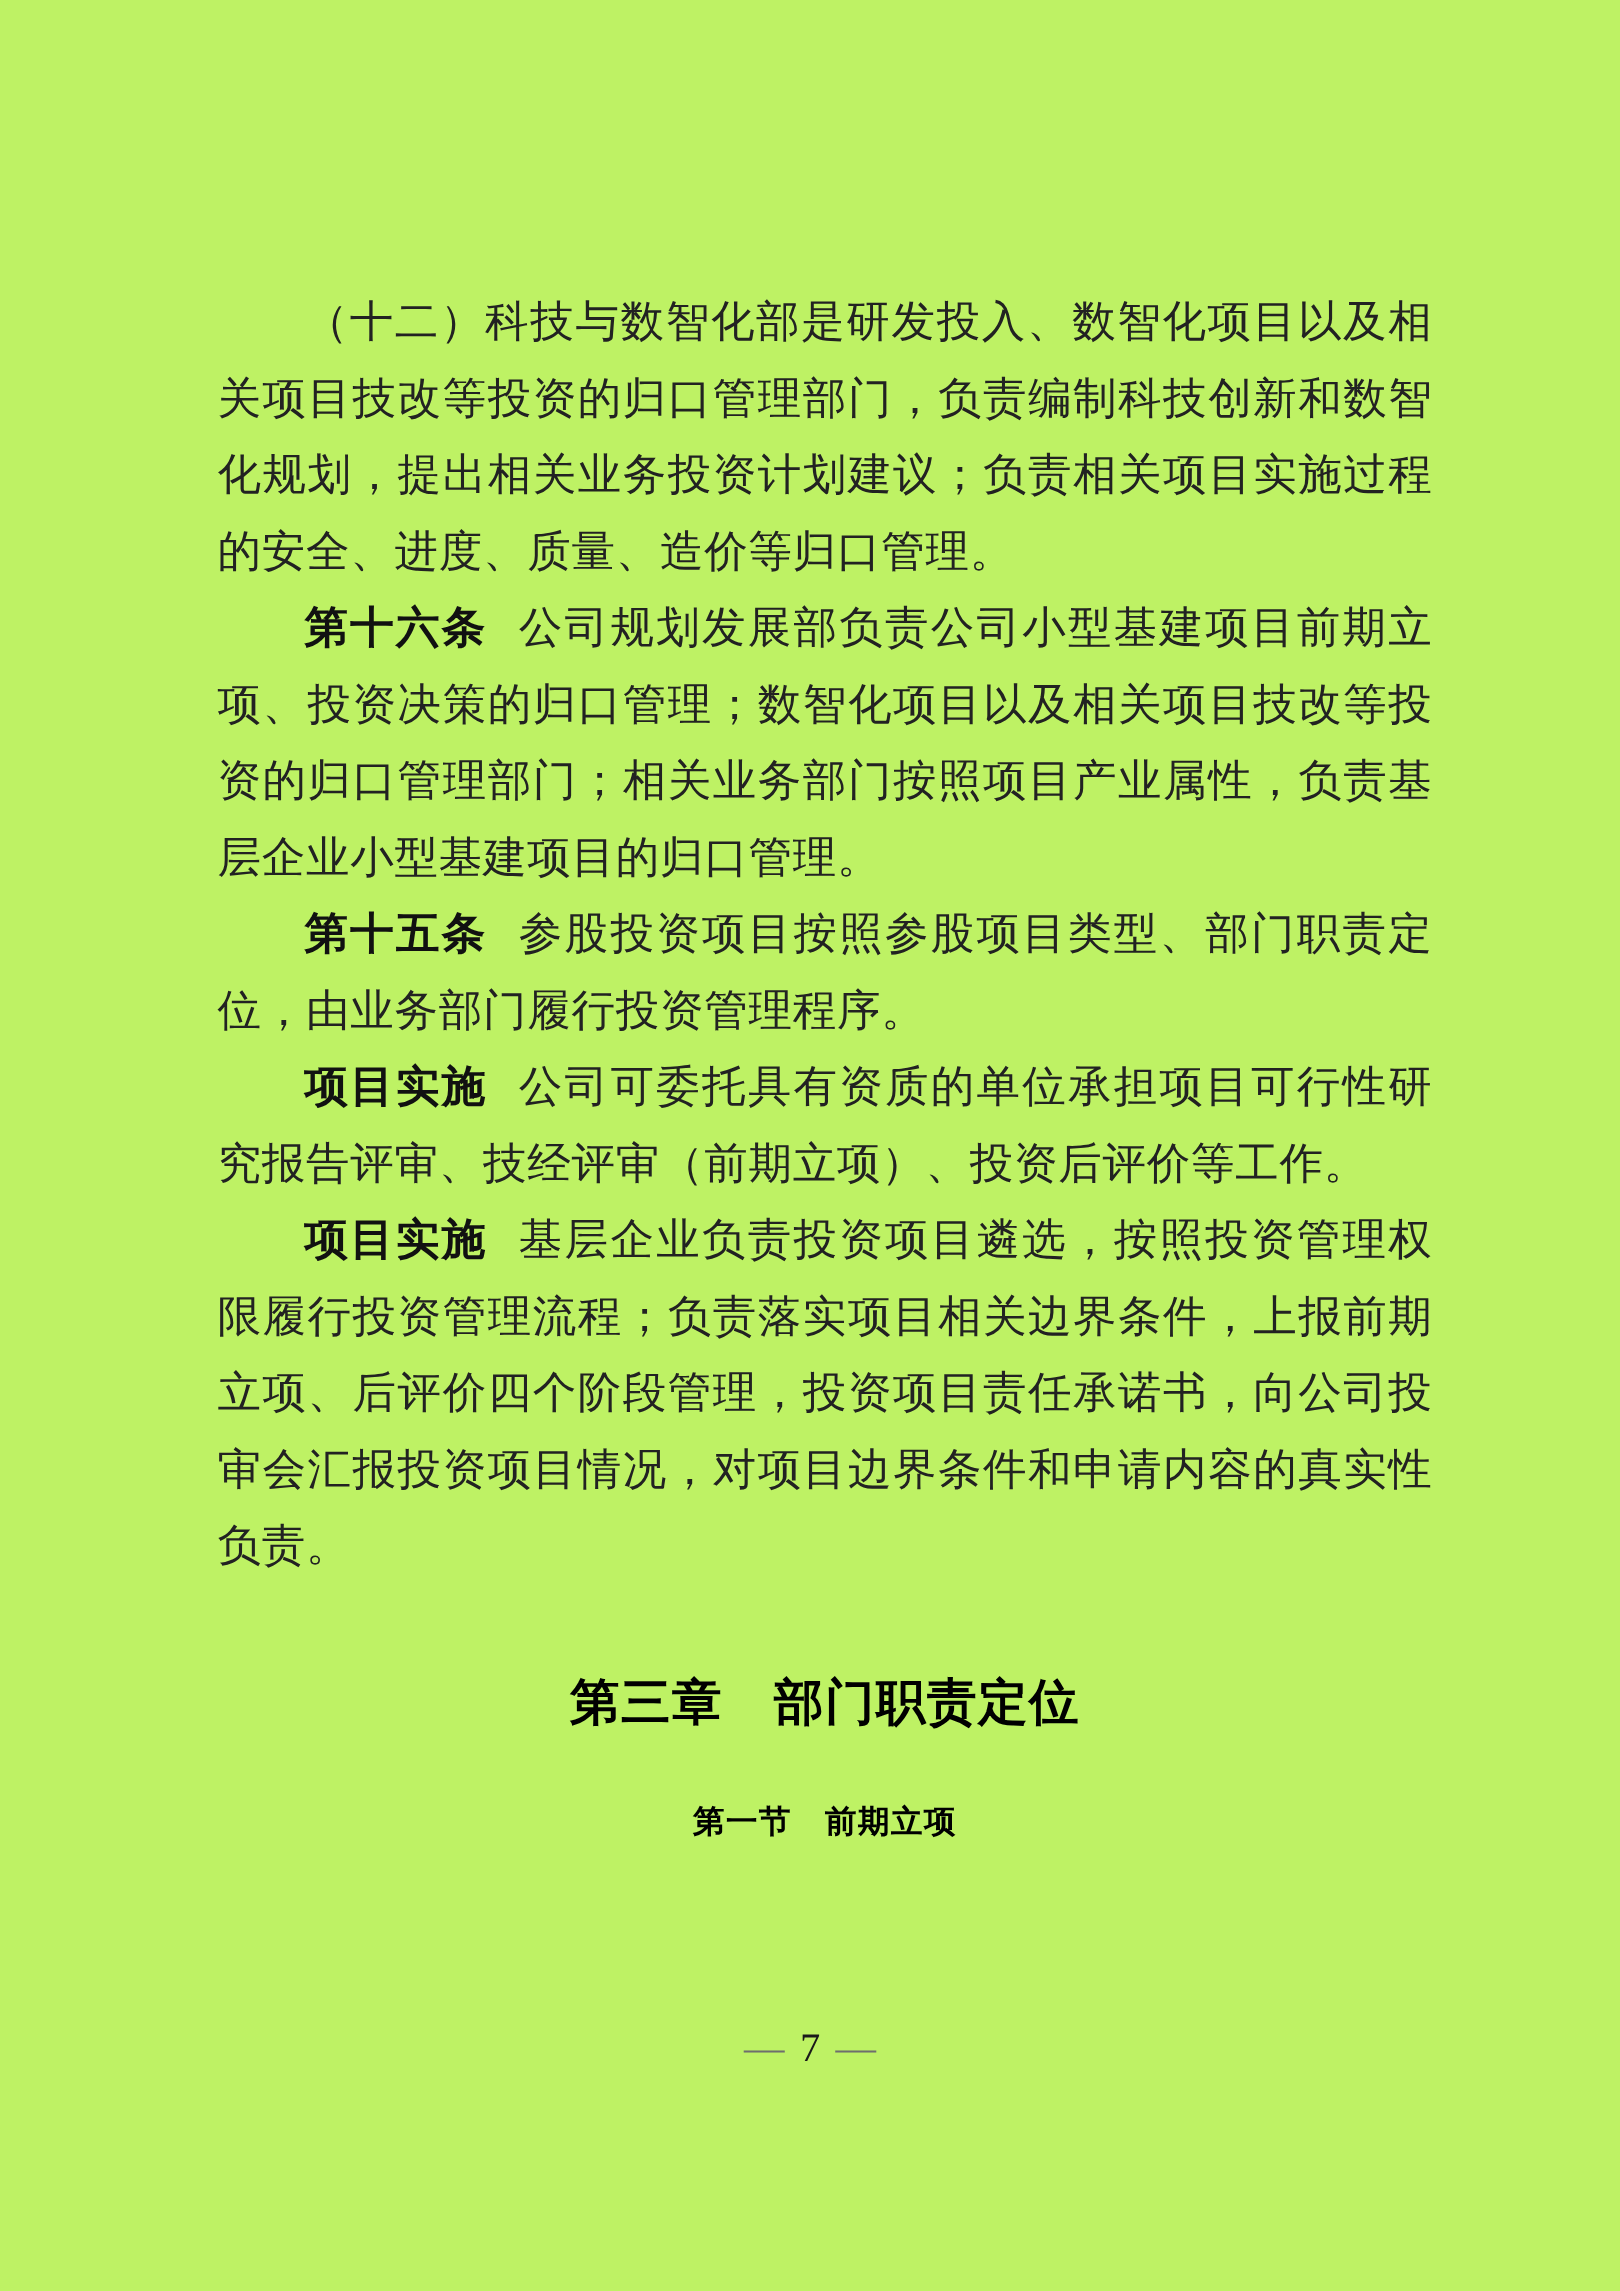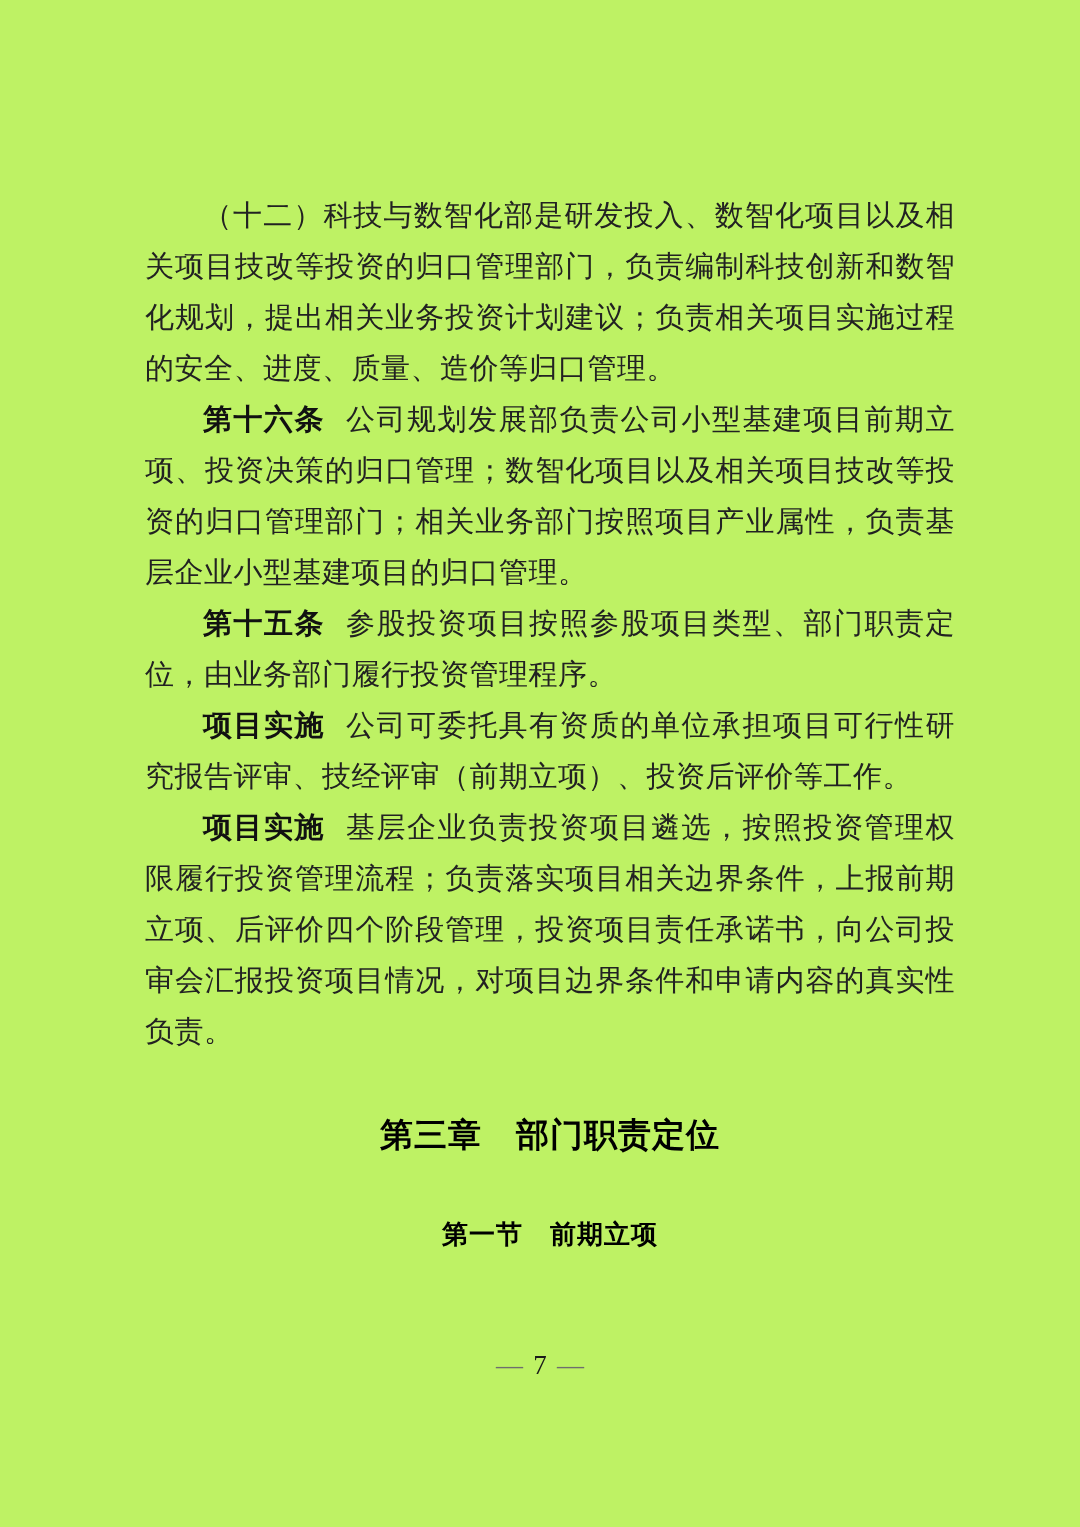--- a/index.html
+++ b/index.html
@@ -42,24 +42,24 @@
     font-family: "Liberation Sans", sans-serif;
     font-weight: 700;
     font-size: 33px;
     line-height: 51px;
     text-align: center;
     letter-spacing: 1px;
     color: #000000;
     text-indent: 0;
   }
   .section-heading {
-    margin: 49px 0 0 0;
-    font-family: Liberation Sans, sans-serif;
+    margin: 31px 0 0 0;
+    font-family: Liberation Mono, monospace;
     font-weight: 700;
-    font-size: 26px;
+    font-size: 21px;
     line-height: 51px;
     text-align: center;
     letter-spacing: 1px;
     color: #000000;
     text-indent: 0;
   }
   .footer {
     position: absolute;
     top: 1348px;
     left: 0;

